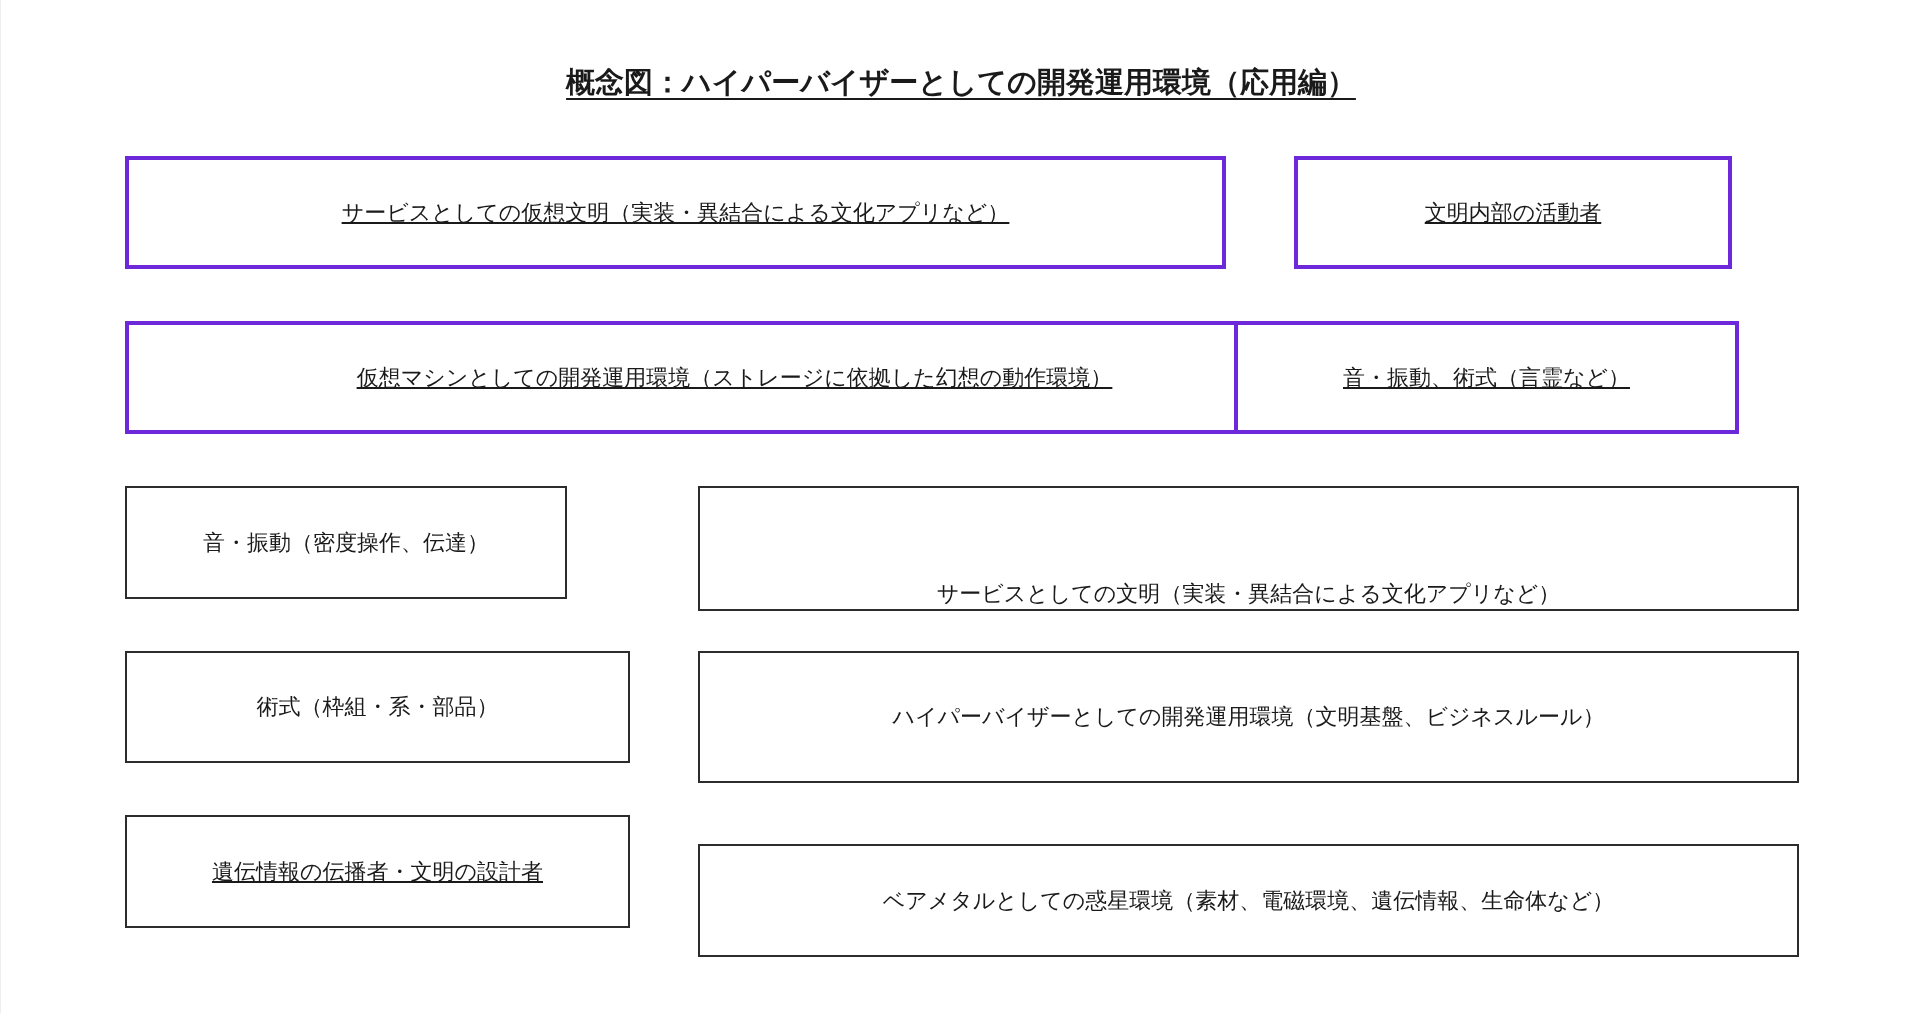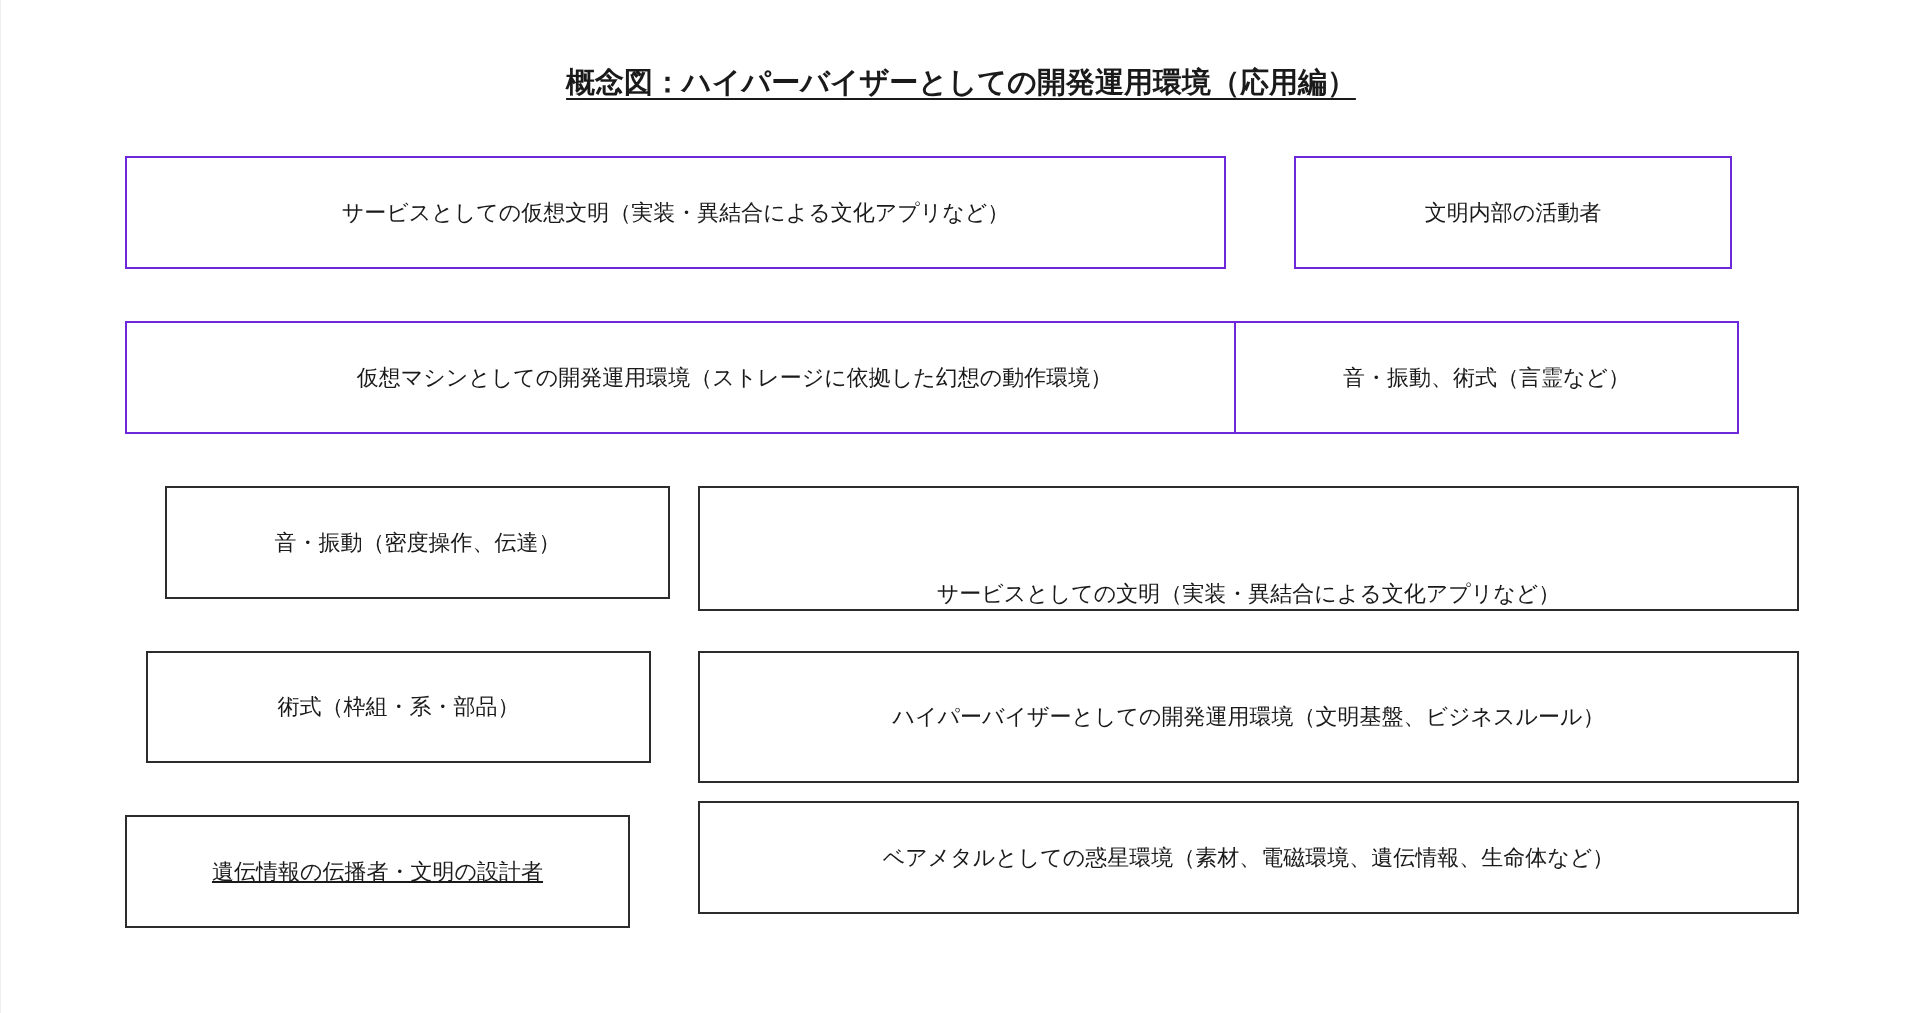--- a/index.html
+++ b/index.html
@@ -37,38 +37,38 @@
       position: absolute;
       box-sizing: border-box;
       background: #ffffff;
       display: flex;
       align-items: center;
       justify-content: center;
       text-align: center;
       font-size: 22px;
       color: #1a1a1a;
     }
-    .box.thick { border: 2px solid #6d28d9; }
+    .box.thick { border: 4px solid #6d28d9; text-decoration: underline; }
     .box.thin  { border: 2px solid #2c2c2c; }
 
     
     #b1 { left: 124px; top: 156px; width: 1101px; height: 113px; }
     #b2 { left: 1293px; top: 156px; width: 438px; height: 113px; }
     
     #b3 { left: 124px; top: 321px; width: 1219px; height: 113px; justify-content: center; }
     #b4 { left: 1233px; top: 321px; width: 505px; height: 113px; }
     
-    #b5 { left: 124px; top: 486px; width: 505px; height: 113px; margin-left: 40px; }
+    #b5 { left: 124px; top: 486px; width: 442px; height: 113px; }
     #b6 { left: 697px; top: 486px; width: 1101px; height: 125px; align-items: flex-end; }
     
-    #b7 { left: 124px; top: 651px; width: 505px; height: 112px; margin-left: 21px; }
+    #b7 { left: 124px; top: 651px; width: 505px; height: 112px; }
     #b8 { left: 697px; top: 651px; width: 1101px; height: 132px; }
     
     #b9 { left: 124px; top: 815px; width: 505px; height: 113px; text-decoration: underline; }
-    #b10 { left: 697px; top: 801px; width: 1101px; height: 113px; }
+    #b10 { left: 697px; top: 844px; width: 1101px; height: 113px; }
   </style>
 </head>
 <body>
 
 <div class="title">
   <span>概念図：ハイパーバイザーとしての開発運用環境（応用編）</span>
 </div>
 
 <div id="b1" class="box thick">
   <span>サービスとしての仮想文明（実装・異結合による文化アプリなど）</span>

